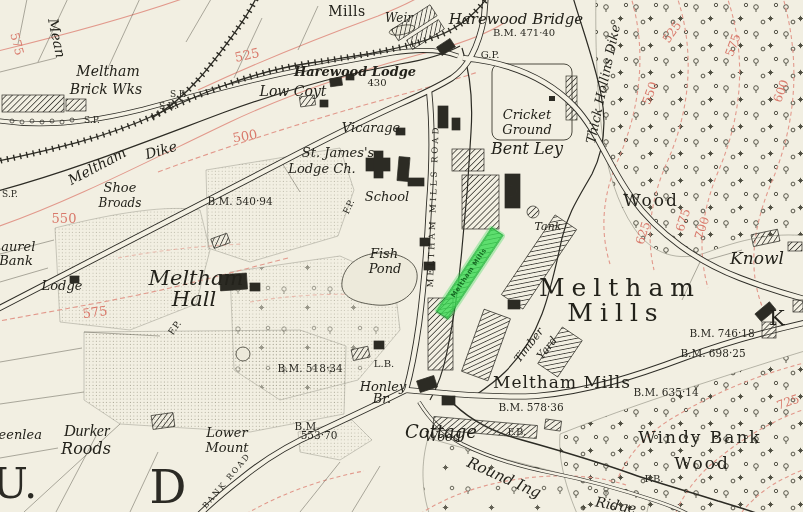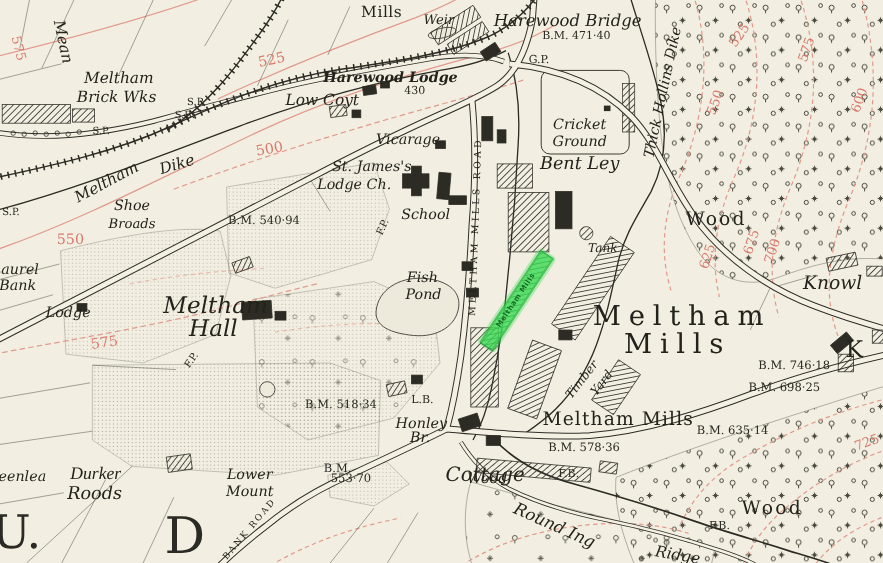--- a/index.html
+++ b/index.html
@@ -274,20 +274,21 @@
       <span class="lbl bm" style="left: 722px; top: 288px; font-size: 10.5px; transform: translate(-50%, -50%) rotate(0deg); margin-top: 45px;">B.M. 746·18</span>
       <span class="lbl big2" style="left: 620px; top: 287px; font-size: 25px; transform: translate(-50%, -50%) rotate(0deg);">Meltham</span>
       <span class="lbl big2" style="left: 616px; top: 312px; font-size: 25px; transform: translate(-50%, -50%) rotate(0deg);">Mills</span>
       <span class="lbl rm" style="left: 777px; top: 318px; font-size: 21px; transform: translate(-50%, -50%) rotate(0deg);">K</span>
       <span class="lbl bm" style="left: 713px; top: 353px; font-size: 10.5px; transform: translate(-50%, -50%) rotate(0deg);">B.M. 698·25</span>
       <span class="lbl bm" style="left: 666px; top: 392px; font-size: 10.5px; transform: translate(-50%, -50%) rotate(0deg);">B.M. 635·14</span>
       <span class="lbl rm" style="left: 562px; top: 382px; font-size: 17px; letter-spacing: 1px; transform: translate(-50%, -50%) rotate(0deg);">Meltham Mills</span>
       <span class="lbl bm" style="left: 531px; top: 407px; font-size: 10.5px; transform: translate(-50%, -50%) rotate(0deg);">B.M. 578·36</span>
       <span class="lbl it" style="left: 529px; top: 345px; font-size: 11px; transform: translate(-50%, -50%) rotate(-52deg);">Timber</span>
       <span class="lbl it" style="left: 547px; top: 348px; font-size: 11px; transform: translate(-50%, -50%) rotate(-52deg);">Yard</span>
+      <span class="lbl wood" style="left: 700px; top: 437px; font-size: 17px; transform: translate(-50%, -50%) rotate(0deg);">Windy Bank</span>
       <span class="lbl wood" style="left: 702px; top: 463px; font-size: 17px; transform: translate(-50%, -50%) rotate(0deg);">Wood</span>
       <span class="lbl bm" style="left: 517px; top: 432px; font-size: 10px; transform: translate(-50%, -50%) rotate(0deg);">F.B.</span>
       <span class="lbl bm" style="left: 654px; top: 479px; font-size: 10px; transform: translate(-50%, -50%) rotate(0deg);">F.B.</span>
       <span class="lbl it" style="left: 504px; top: 478px; font-size: 15px; transform: translate(-50%, -50%) rotate(24deg);">Round Ing</span>
       <span class="lbl it" style="left: 616px; top: 505px; font-size: 14px; transform: translate(-50%, -50%) rotate(10deg);">Ridge</span>
       <span class="lbl red" style="left: 788px; top: 402px; font-size: 12px; transform: translate(-50%, -50%) rotate(-20deg);">725</span>
       <span class="lbl it" style="left: 443px; top: 436px; font-size: 13px; transform: translate(-50%, -50%) rotate(0deg);">Wood</span>
       <span class="lbl it" style="left: 441px; top: 432px; font-size: 18px; transform: translate(-50%, -50%) rotate(0deg);">Cottage</span>
       <span class="lbl it" style="left: 383px; top: 386px; font-size: 13px; transform: translate(-50%, -50%) rotate(0deg);">Honley</span>
       <span class="lbl it" style="left: 382px; top: 398px; font-size: 13px; transform: translate(-50%, -50%) rotate(0deg);">Br.</span>

